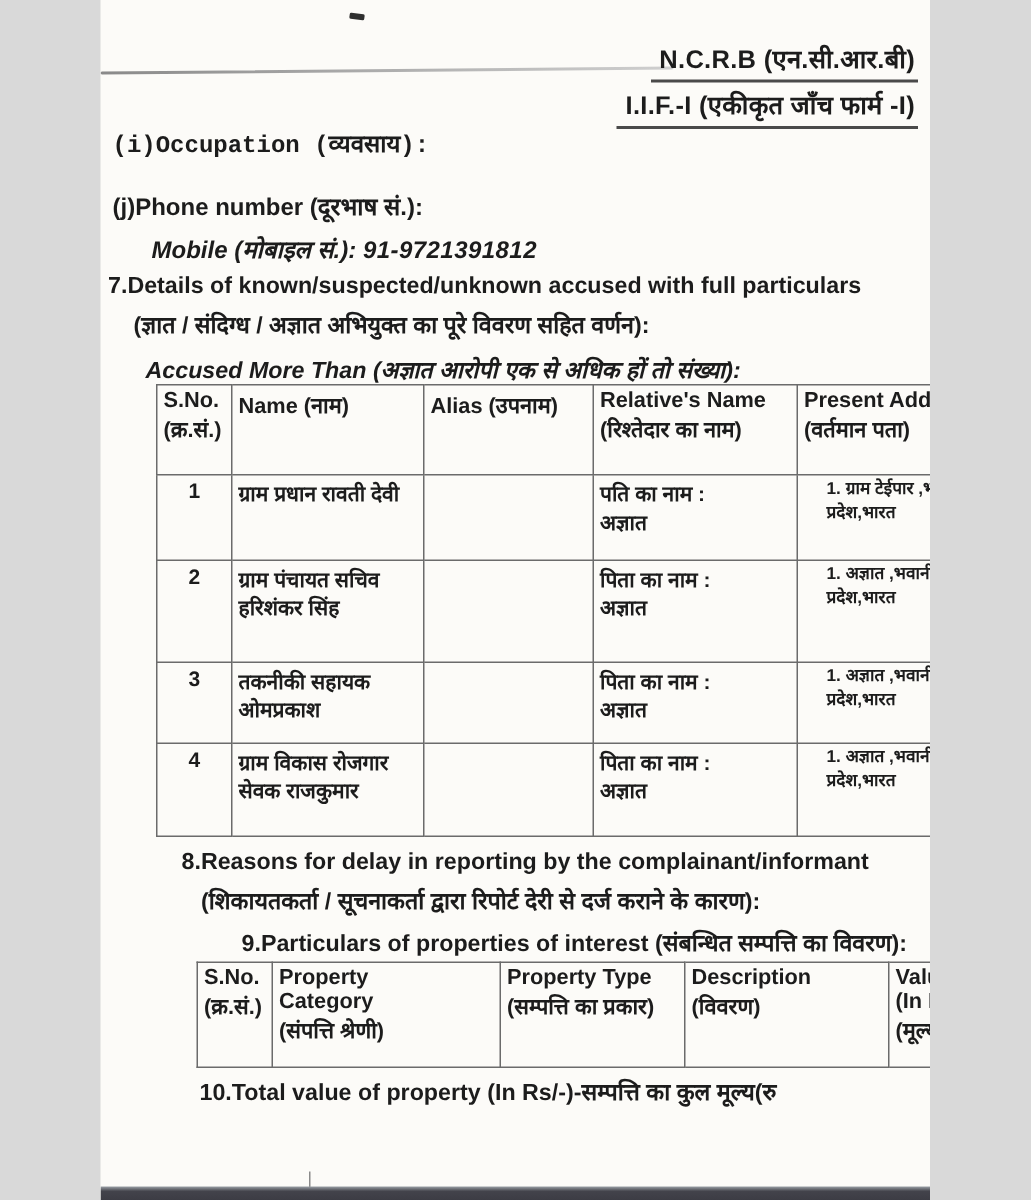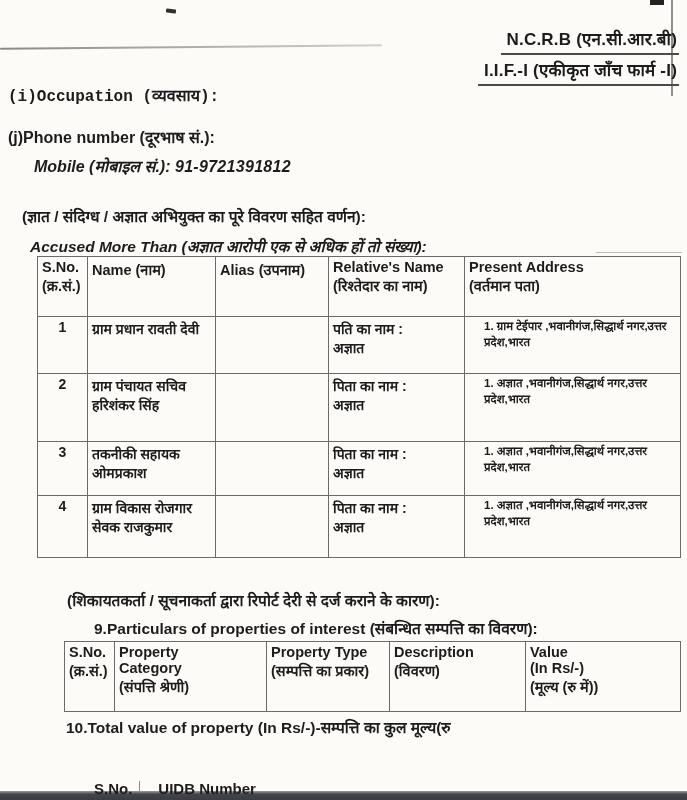--- a/index.html
+++ b/index.html
@@ -1,19 +1,19 @@
 <!DOCTYPE html>
 <html><head>
 <meta charset="utf-8">
 <style>
   * { margin:0; padding:0; box-sizing:border-box; }
   html,body { background:#d9d9d9; }
   .page {
     position:relative;
-    width:687px; height:800px;
+    width:553px; height:800px;
     margin:0 auto;
     background:#fcfbf8;
     font-family:"Liberation Sans","DejaVu Sans",sans-serif;
     color:#1c1c1c;
     overflow:hidden;
   }
   .abs { position:absolute; }
   .pre { white-space:pre-line; }
 
   
@@ -81,20 +81,21 @@
     <div><span class="h-line">I.I.F.-I (एकीकृत जाँच फार्म -I)</span></div>
   </div>
 
   <div class="abs fld f-occupation">(i)Occupation (व्यवसाय):</div>
   <div class="abs fld f-phone">(j)Phone number (दूरभाष सं.):</div>
   <div class="abs fld f-mobile">
     <span>Mobile (मोबाइल सं.):</span>
     <span class="val">91-9721391812</span>
   </div>
 
+  <div class="abs s7-title">7.Details of known/suspected/unknown accused with full particulars</div>
   <div class="abs s7-sub">(ज्ञात / संदिग्ध / अज्ञात अभियुक्त का पूरे विवरण सहित वर्णन):</div>
   <div class="abs s7-more">Accused More Than (अज्ञात आरोपी एक से अधिक हों तो संख्या):</div>
 
   <table class="abs tbl t-accused">
     <colgroup>
       <col style="width:50px">
         <col style="width:128px">
         <col style="width:113px">
         <col style="width:136px">
         <col style="width:216px">
@@ -138,20 +139,21 @@
       <td class="sno">4</td>
       <td>ग्राम विकास रोजगार सेवक राजकुमार</td>
       <td></td>
       <td class="pre">पिता का नाम :
 अज्ञात</td>
       <td class="addr">1. अज्ञात ,भवानीगंज,सिद्धार्थ नगर,उत्तर प्रदेश,भारत</td>
     </tr>
   </tbody>
     </table>
 
+  <div class="abs s8-title">8.Reasons for delay in reporting by the complainant/informant</div>
   <div class="abs s8-sub">(शिकायतकर्ता / सूचनाकर्ता द्वारा रिपोर्ट देरी से दर्ज कराने के कारण):</div>
   <div class="abs s9-title">9.Particulars of properties of interest (संबन्धित सम्पत्ति का विवरण):</div>
 
   <table class="abs tbl t-prop">
     <colgroup>
       <col style="width:50px">
         <col style="width:152px">
         <col style="width:123px">
         <col style="width:136px">
         <col style="width:155px">
@@ -168,17 +170,14 @@
       <th class="pre">Description
 (विवरण)</th>
       <th class="pre">Value
 (In Rs/-)
 (मूल्य (रु में))</th>
     </tr>
   </tbody>
     </table>
 
   <div class="abs s10-title">10.Total value of property (In Rs/-)-सम्पत्ति का कुल मूल्य(रु</div>
-  <div class="abs uidb-row">
-    <span>S.No.</span><span class="lbl2">UIDB Number</span>
-  </div>
 
 </div>
 
 </body></html>

